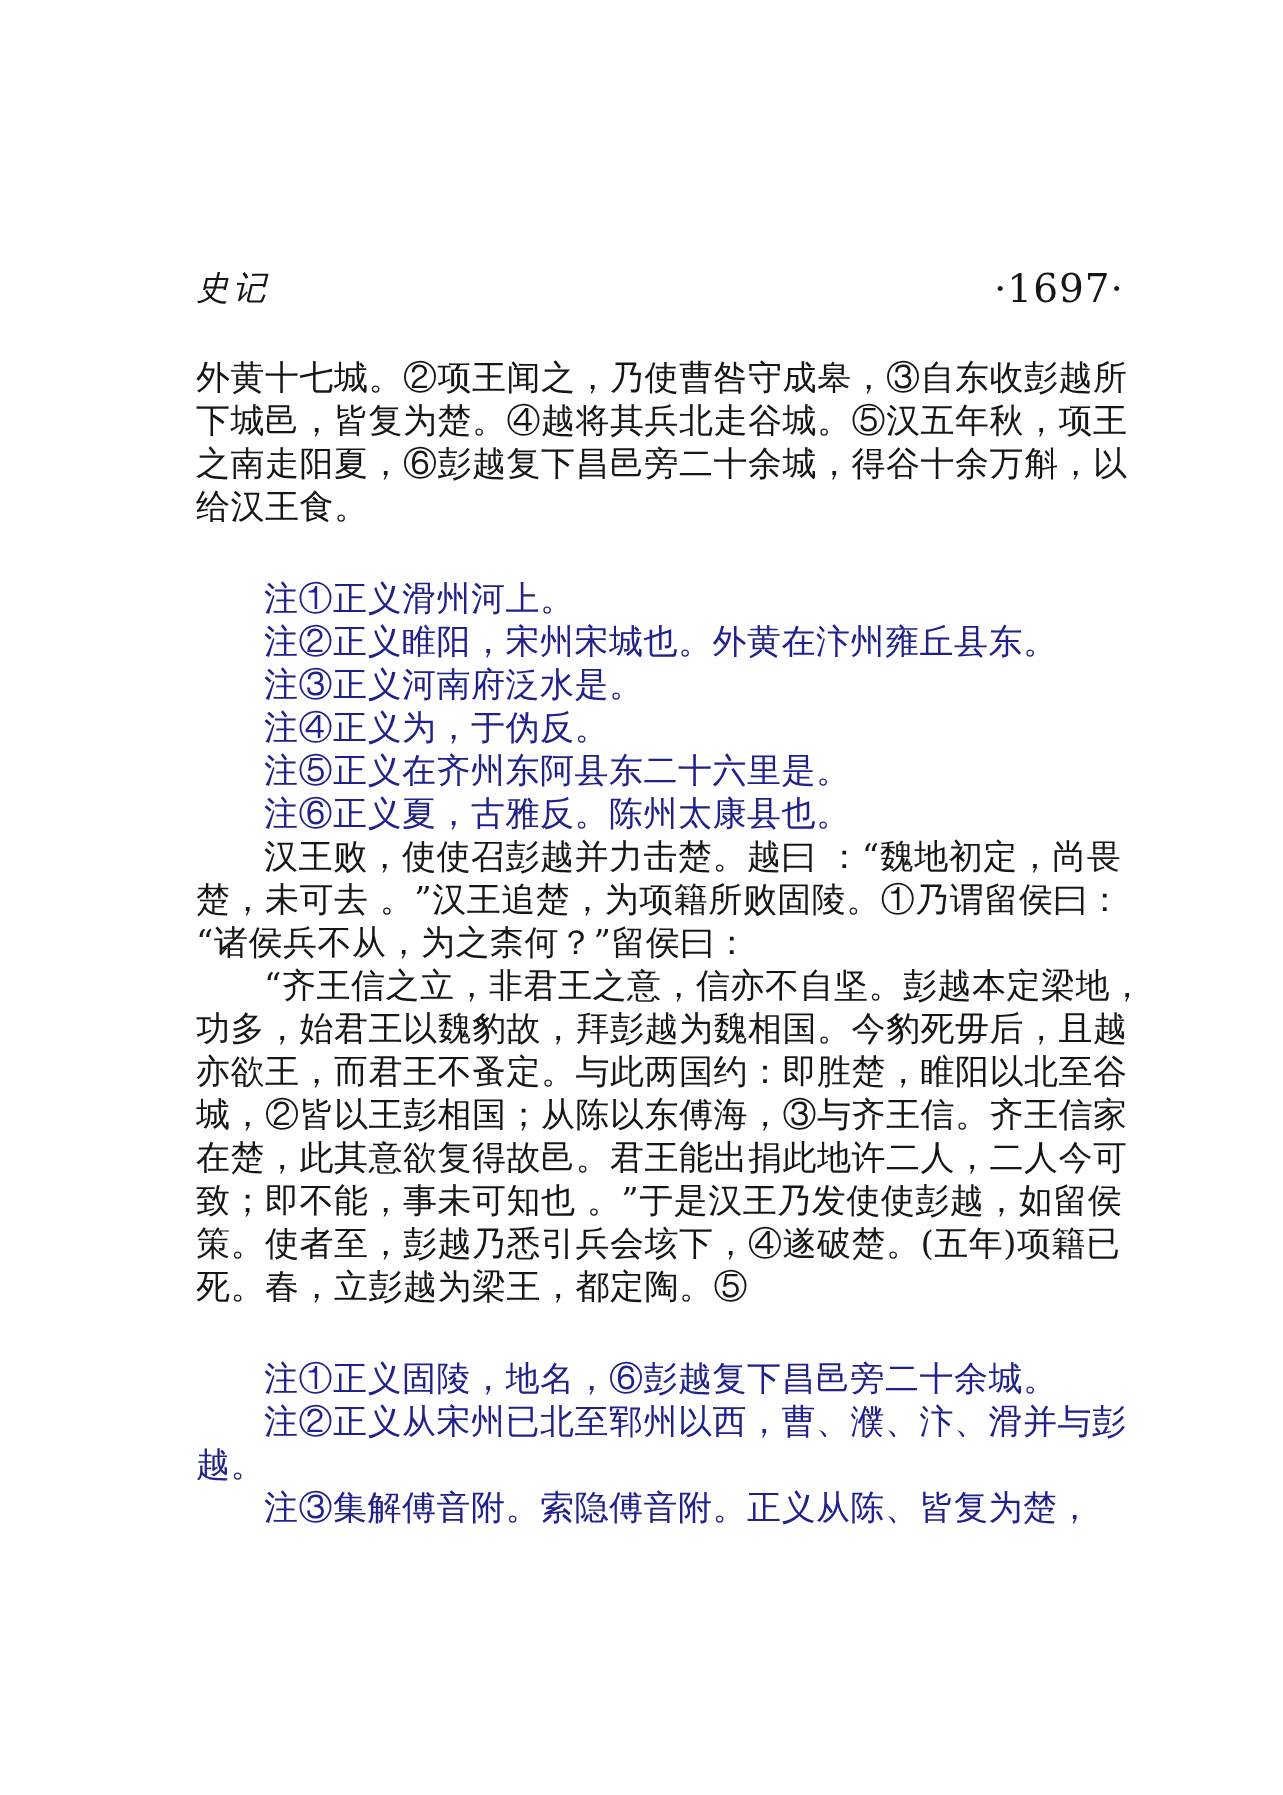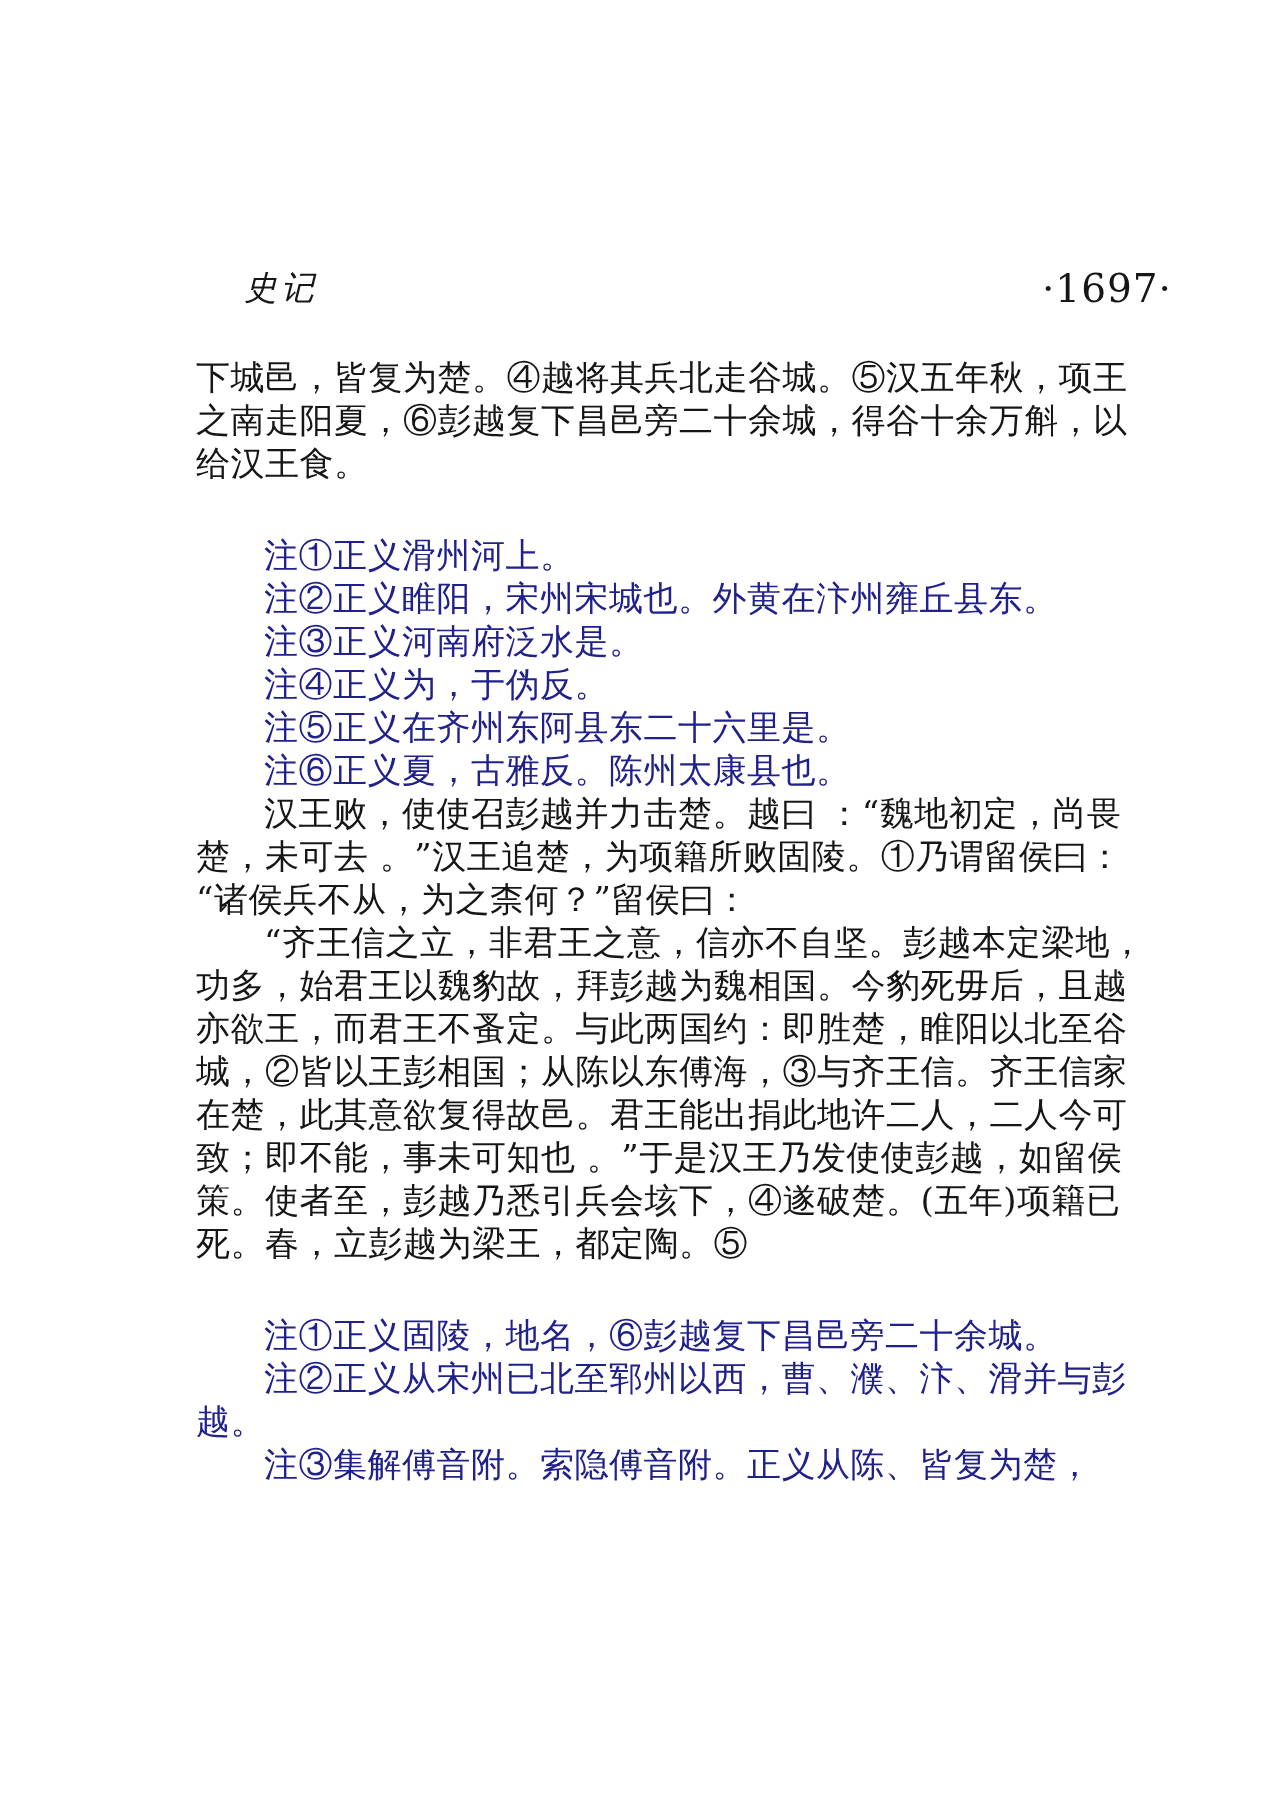--- a/index.html
+++ b/index.html
@@ -17,21 +17,20 @@
     font-family: "DejaVu Serif", "Liberation Serif", serif;
   }
   .header {
     position: absolute;
     top: 266px;
     left: 196px;
     width: 928px;
     display: flex;
     justify-content: space-between;
     align-items: flex-end;
-    margin-left: 48px;
   }
   .book-title {
     font-size: 33px;
     font-style: italic;           
     letter-spacing: 4px;
     color: var(--body-color, #161616);
   }
   .page-number {
     font-size: 39px;
     font-style: normal;
@@ -64,20 +63,21 @@
 </style>
 </head>
 <body>
 
 <div class="page">
   <div class="header">
     <span class="book-title">史记</span>
     <span class="page-number">·1697·</span>
   </div>
   <div class="content">
+      <div class="line">外黄十七城。②项王闻之，乃使曹咎守成皋，③自东收彭越所</div>
       <div class="line">下城邑，皆复为楚。④越将其兵北走谷城。⑤汉五年秋，项王</div>
       <div class="line">之南走阳夏，⑥彭越复下昌邑旁二十余城，得谷十余万斛，以</div>
       <div class="line">给汉王食。</div>
       <div class="line indent annotation gap-before">注①正义滑州河上。</div>
       <div class="line indent annotation">注②正义睢阳，宋州宋城也。外黄在汴州雍丘县东。</div>
       <div class="line indent annotation">注③正义河南府泛水是。</div>
       <div class="line indent annotation">注④正义为，于伪反。</div>
       <div class="line indent annotation">注⑤正义在齐州东阿县东二十六里是。</div>
       <div class="line indent annotation">注⑥正义夏，古雅反。陈州太康县也。</div>
       <div class="line indent">汉王败，使使召彭越并力击楚。越曰 ：“魏地初定，尚畏</div>

